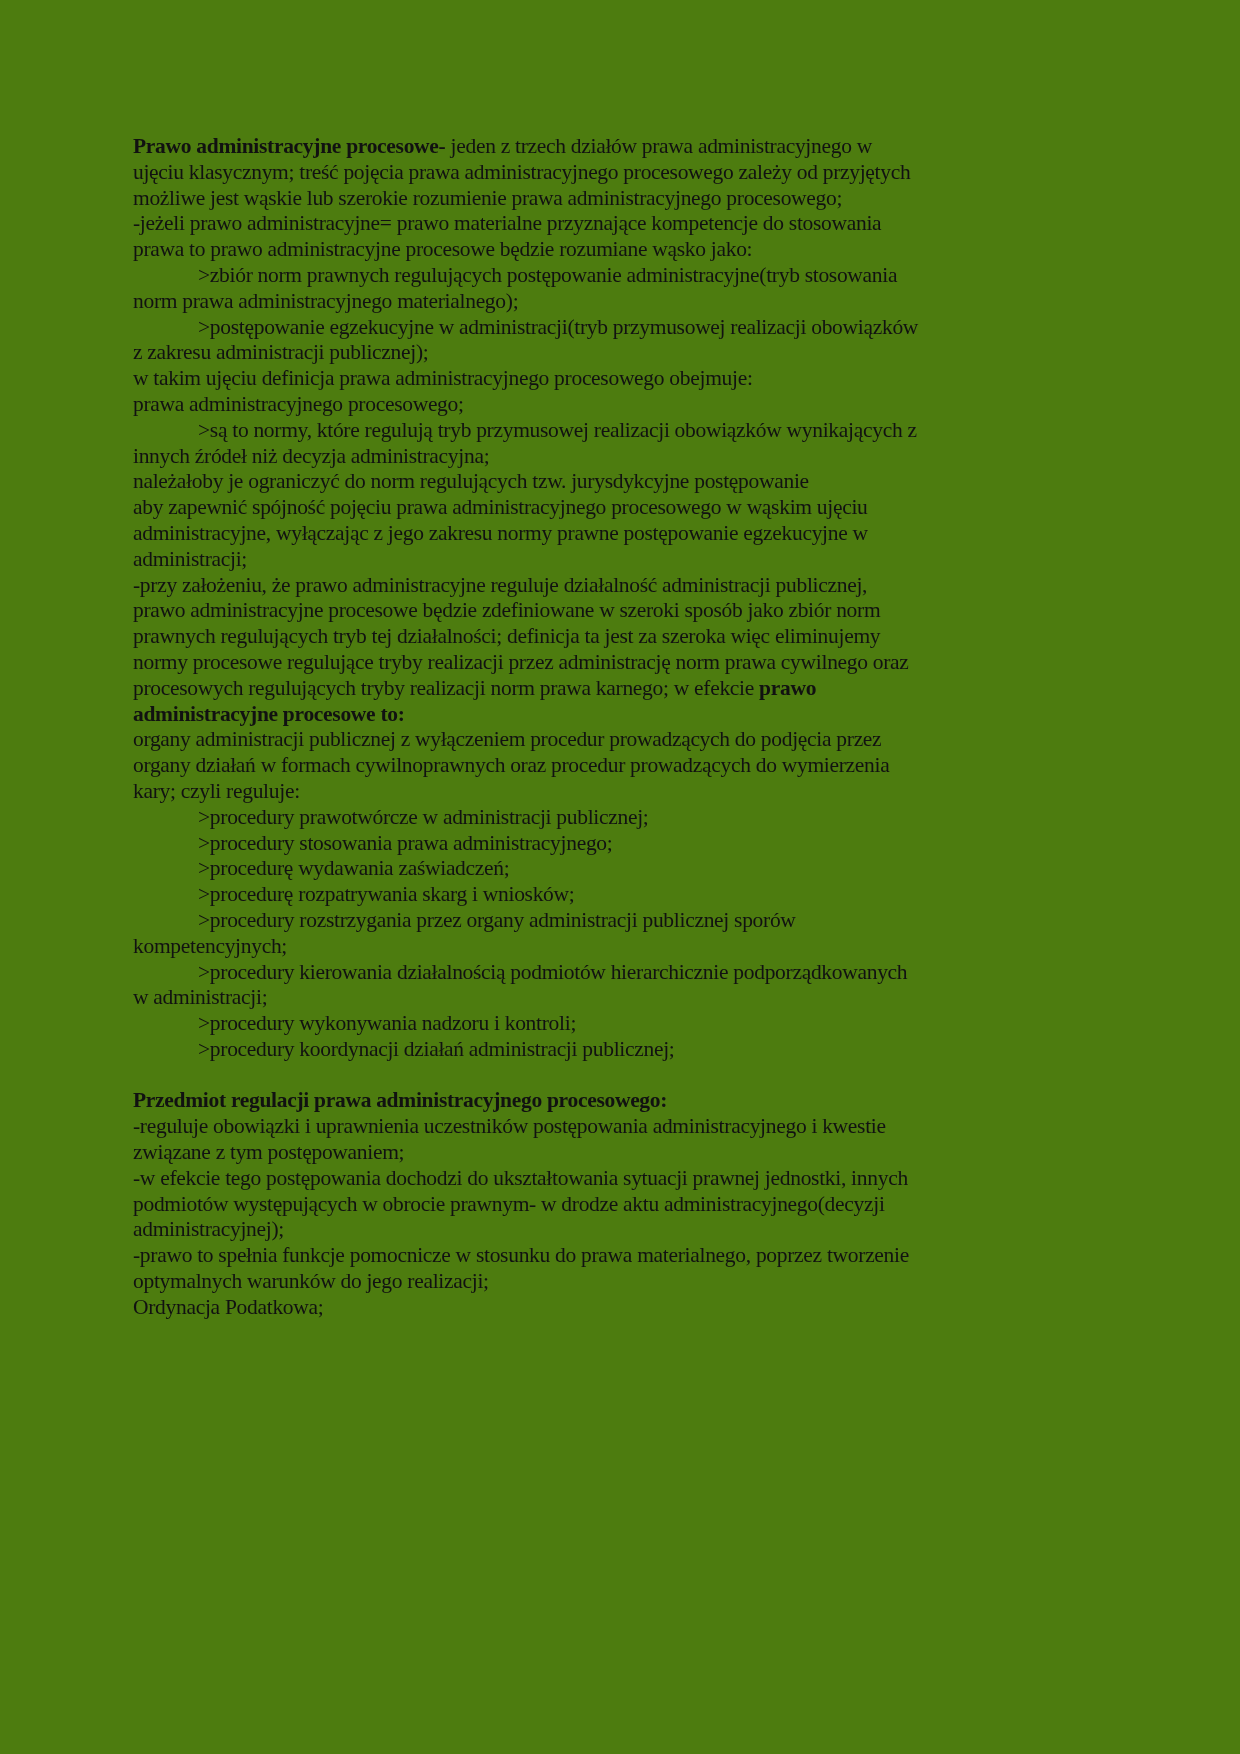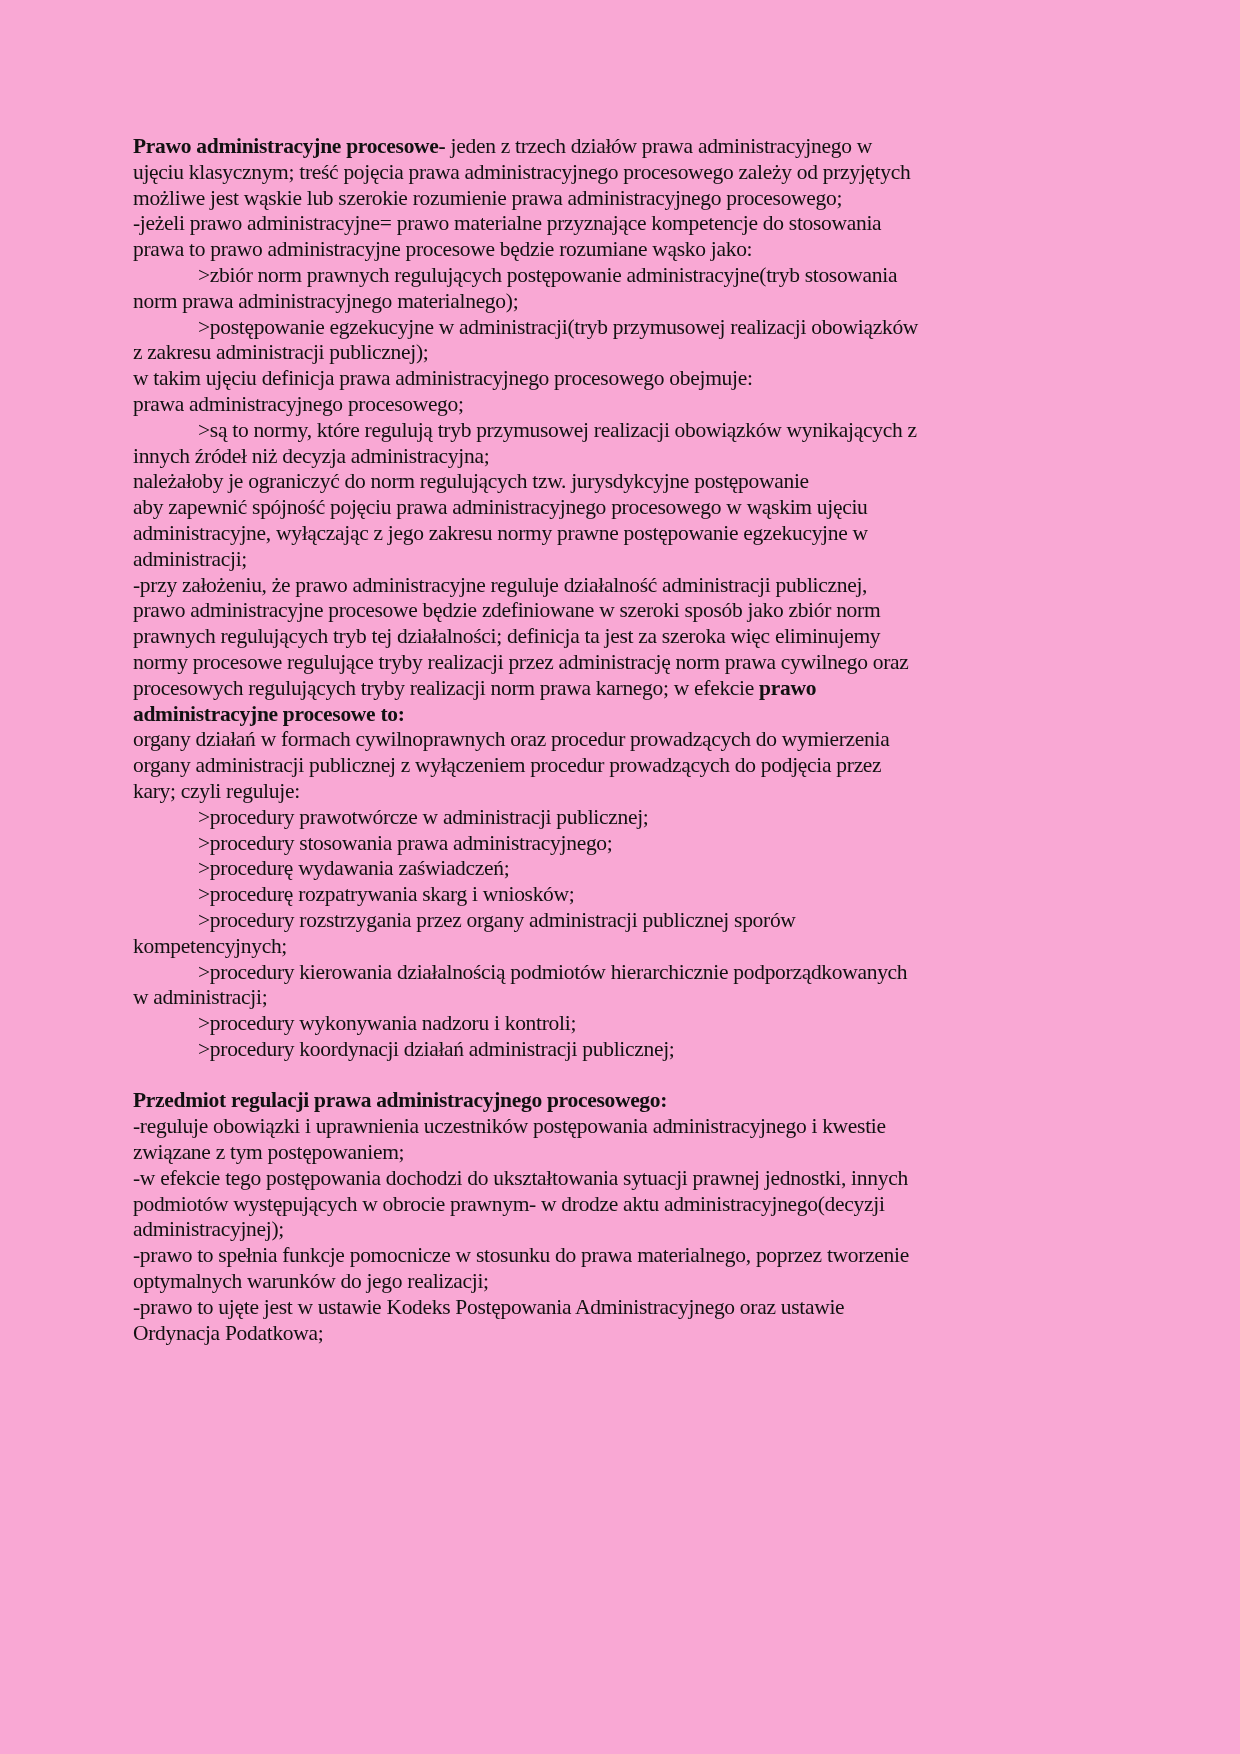--- a/index.html
+++ b/index.html
@@ -1,18 +1,18 @@
 <!DOCTYPE html>
 <html><head>
 <meta charset="utf-8">
 <style>
   html, body { margin: 0; padding: 0; background: #ffffff; }
   body { width: 1240px; height: 1754px; position: relative; overflow: hidden; }
   .page {
-    position: absolute; left: 0; top: 0; width: 1240px; height: 1754px; background: #f9a8d4;
+    position: absolute; left: 0; top: 0; width: 1240px; height: 1754px; background: #4d7c0f;
   }
   .content {
     position: absolute; left: 133px; top: 134px; width: 860px;
     font-family: "Liberation Serif", serif; font-size: 21.5px; line-height: 25.8px;
     color: #111; letter-spacing: -0.3px;
   }
   .line { white-space: nowrap; height: 25.8px; }
   .ind { padding-left: 65px; }
   .b { font-weight: bold; }
   .gap { height: 25.8px; }
@@ -38,38 +38,37 @@
     <div class="line">należałoby je ograniczyć do norm regulujących tzw. jurysdykcyjne postępowanie</div>
     <div class="line">aby zapewnić spójność pojęciu prawa administracyjnego procesowego w wąskim ujęciu</div>
     <div class="line">administracyjne, wyłączając z jego zakresu normy prawne postępowanie egzekucyjne w</div>
     <div class="line">administracji;</div>
     <div class="line">-przy założeniu, że prawo administracyjne reguluje działalność administracji publicznej,</div>
     <div class="line">prawo administracyjne procesowe będzie zdefiniowane w szeroki sposób jako zbiór norm</div>
     <div class="line">prawnych regulujących tryb tej działalności; definicja ta jest za szeroka więc eliminujemy</div>
     <div class="line">normy procesowe regulujące tryby realizacji przez administrację norm prawa cywilnego oraz</div>
     <div class="line"><span>procesowych regulujących tryby realizacji norm prawa karnego; w efekcie </span><span class="b">prawo</span></div>
     <div class="line b">administracyjne procesowe to:</div>
+    <div class="line">organy administracji publicznej z wyłączeniem procedur prowadzących do podjęcia przez</div>
     <div class="line">organy działań w formach cywilnoprawnych oraz procedur prowadzących do wymierzenia</div>
-    <div class="line">organy administracji publicznej z wyłączeniem procedur prowadzących do podjęcia przez</div>
     <div class="line">kary; czyli reguluje:</div>
     <div class="line ind">&gt;procedury prawotwórcze w administracji publicznej;</div>
     <div class="line ind">&gt;procedury stosowania prawa administracyjnego;</div>
     <div class="line ind">&gt;procedurę wydawania zaświadczeń;</div>
     <div class="line ind">&gt;procedurę rozpatrywania skarg i wniosków;</div>
     <div class="line ind">&gt;procedury rozstrzygania przez organy administracji publicznej sporów</div>
     <div class="line">kompetencyjnych;</div>
     <div class="line ind">&gt;procedury kierowania działalnością podmiotów hierarchicznie podporządkowanych</div>
     <div class="line">w administracji;</div>
     <div class="line ind">&gt;procedury wykonywania nadzoru i kontroli;</div>
     <div class="line ind">&gt;procedury koordynacji działań administracji publicznej;</div>
     <div class="gap"></div>
     <div class="line b">Przedmiot regulacji prawa administracyjnego procesowego:</div>
     <div class="line">-reguluje obowiązki i uprawnienia uczestników postępowania administracyjnego i kwestie</div>
     <div class="line">związane z tym postępowaniem;</div>
     <div class="line">-w efekcie tego postępowania dochodzi do ukształtowania sytuacji prawnej jednostki, innych</div>
     <div class="line">podmiotów występujących w obrocie prawnym- w drodze aktu administracyjnego(decyzji</div>
     <div class="line">administracyjnej);</div>
     <div class="line">-prawo to spełnia funkcje pomocnicze w stosunku do prawa materialnego, poprzez tworzenie</div>
     <div class="line">optymalnych warunków do jego realizacji;</div>
-    <div class="line">-prawo to ujęte jest w ustawie Kodeks Postępowania Administracyjnego oraz ustawie</div>
     <div class="line">Ordynacja Podatkowa;</div>
   </div>
 </div>
 
 </body></html>

